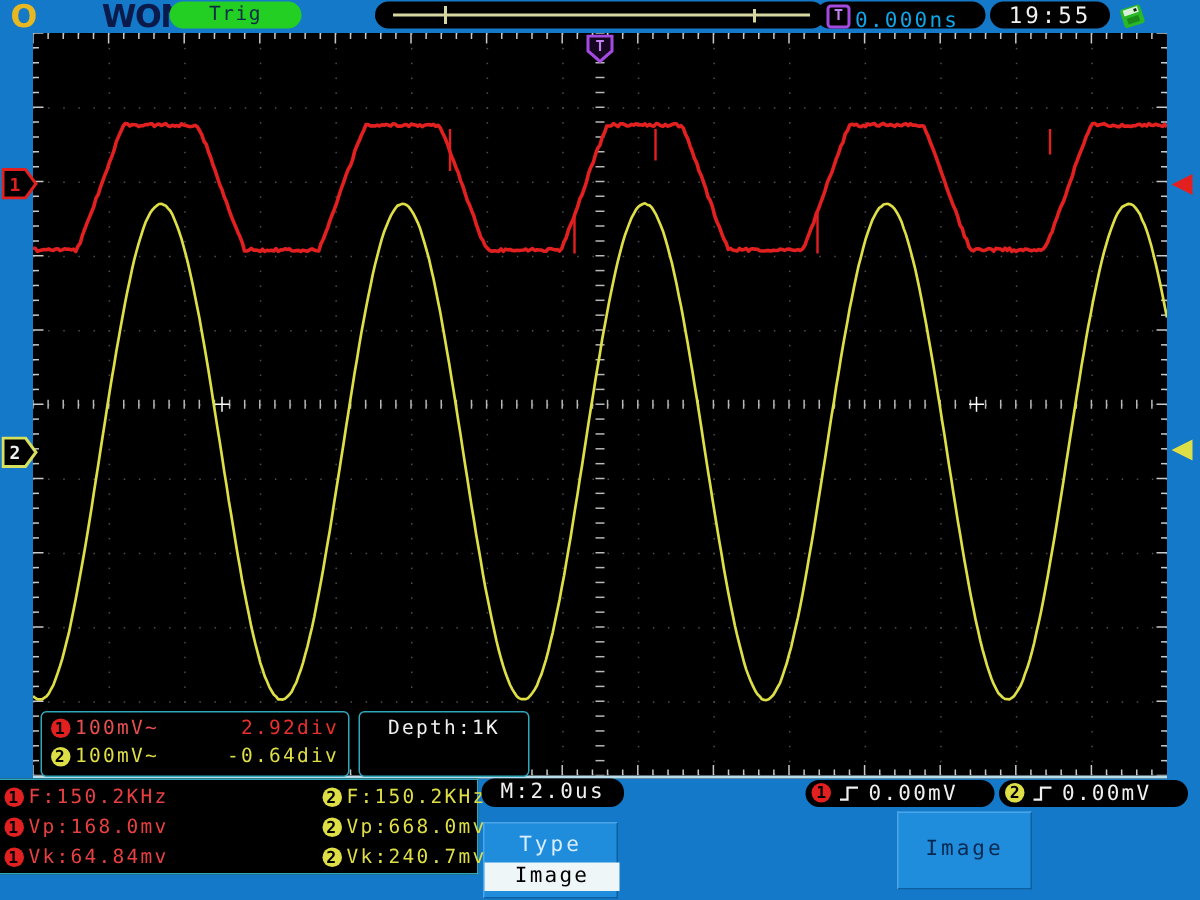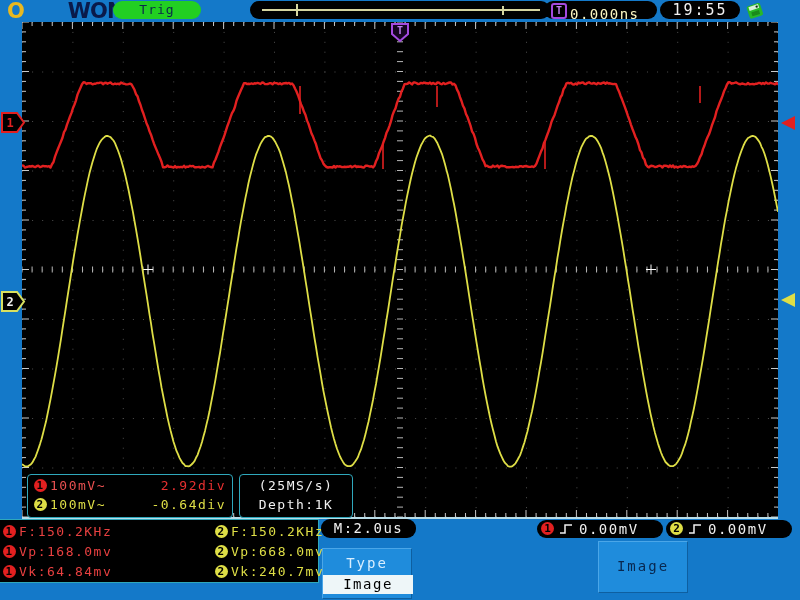--- a/index.html
+++ b/index.html
@@ -16,21 +16,21 @@
   .pill{background:#000;border-radius:9px;height:18px;}
   .trig-pill{left:113px;top:1px;width:88px;height:18px;background:#22cf22;border-radius:9px;
     color:#0a2a4a;font-size:13px;line-height:18px;text-align:center;letter-spacing:1px;}
   .posbar{left:250px;top:1px;width:300px;}
   .posline{position:absolute;left:12px;right:10px;top:8px;height:2px;background:#d6d6a0;}
   .postick1{position:absolute;left:46px;top:3px;width:2px;height:12px;background:#d6d6a0;}
   .postick2{position:absolute;left:252px;top:5px;width:2px;height:9px;background:#d6d6a0;}
   .trigtime-pill{left:544px;top:1px;width:113px;}
   .t-icon{position:absolute;left:7px;top:2px;width:12px;height:12px;border:2px solid #a44ae0;border-radius:3px;
     color:#c080f0;font-size:10px;font-weight:bold;line-height:12px;text-align:center;}
-  .t-text{position:absolute;left:26px;top:4px;color:#fef9c3;font-size:14px;line-height:18px;letter-spacing:1.5px;}
+  .t-text{position:absolute;left:26px;top:4px;color:#0ea5e9;font-size:14px;line-height:18px;letter-spacing:1.5px;}
   .clock-pill{left:660px;top:1px;width:80px;color:#f0f0f0;font-size:15px;line-height:18px;text-align:center;letter-spacing:2px;}
   .usb{left:744px;top:1px;}
   
   .screen{left:22px;top:22px;width:756px;height:495px;background:#000;border-bottom:2px solid #b8dce8;}
   #wave-svg{position:absolute;left:0;top:0;}
   .infobox{position:absolute;background:#000;border:1px solid #2fa8bc;border-radius:4px;z-index:5;}
   .infobox-a{left:5px;top:452px;width:204px;height:40px;padding:1px 0;}
   .infobox-b{left:217px;top:452px;width:112px;height:40px;padding:1px 0;text-align:center;}
   .inforow{display:flex;align-items:center;height:19px;padding:0 6px;font-size:13px;letter-spacing:1.5px;}
   .inforow .val{margin-left:auto;}
@@ -2151,21 +2151,20 @@
       <span class="val">2.92div</span>
     </div>
     <div class="inforow row-ch2">
       <span class="chip chip-2">2</span>
       <span>100mV~</span>
       <span class="val">-0.64div</span>
     </div>
   </div>
 
   <div class="infobox infobox-b">
-    <div class="whiterow">(25MS/s)</div>
     <div class="whiterow">Depth:1K</div>
   </div>
 </div>
 
 <svg class="abs flag flag1" width="25" height="21">
   <polygon points="1,1 16,1 23,10.5 16,20 1,20" fill="#000" stroke="#e22020" stroke-width="2"></polygon>
   <text x="9" y="15" text-anchor="middle" font-size="12" font-weight="bold" fill="#e22020" font-family="DejaVu Sans Mono, monospace">1</text>
 </svg>
 <svg class="abs flag flag2" width="25" height="21">
   <polygon points="1,1 16,1 23,10.5 16,20 1,20" fill="#000" stroke="#d8e060" stroke-width="2"></polygon>

